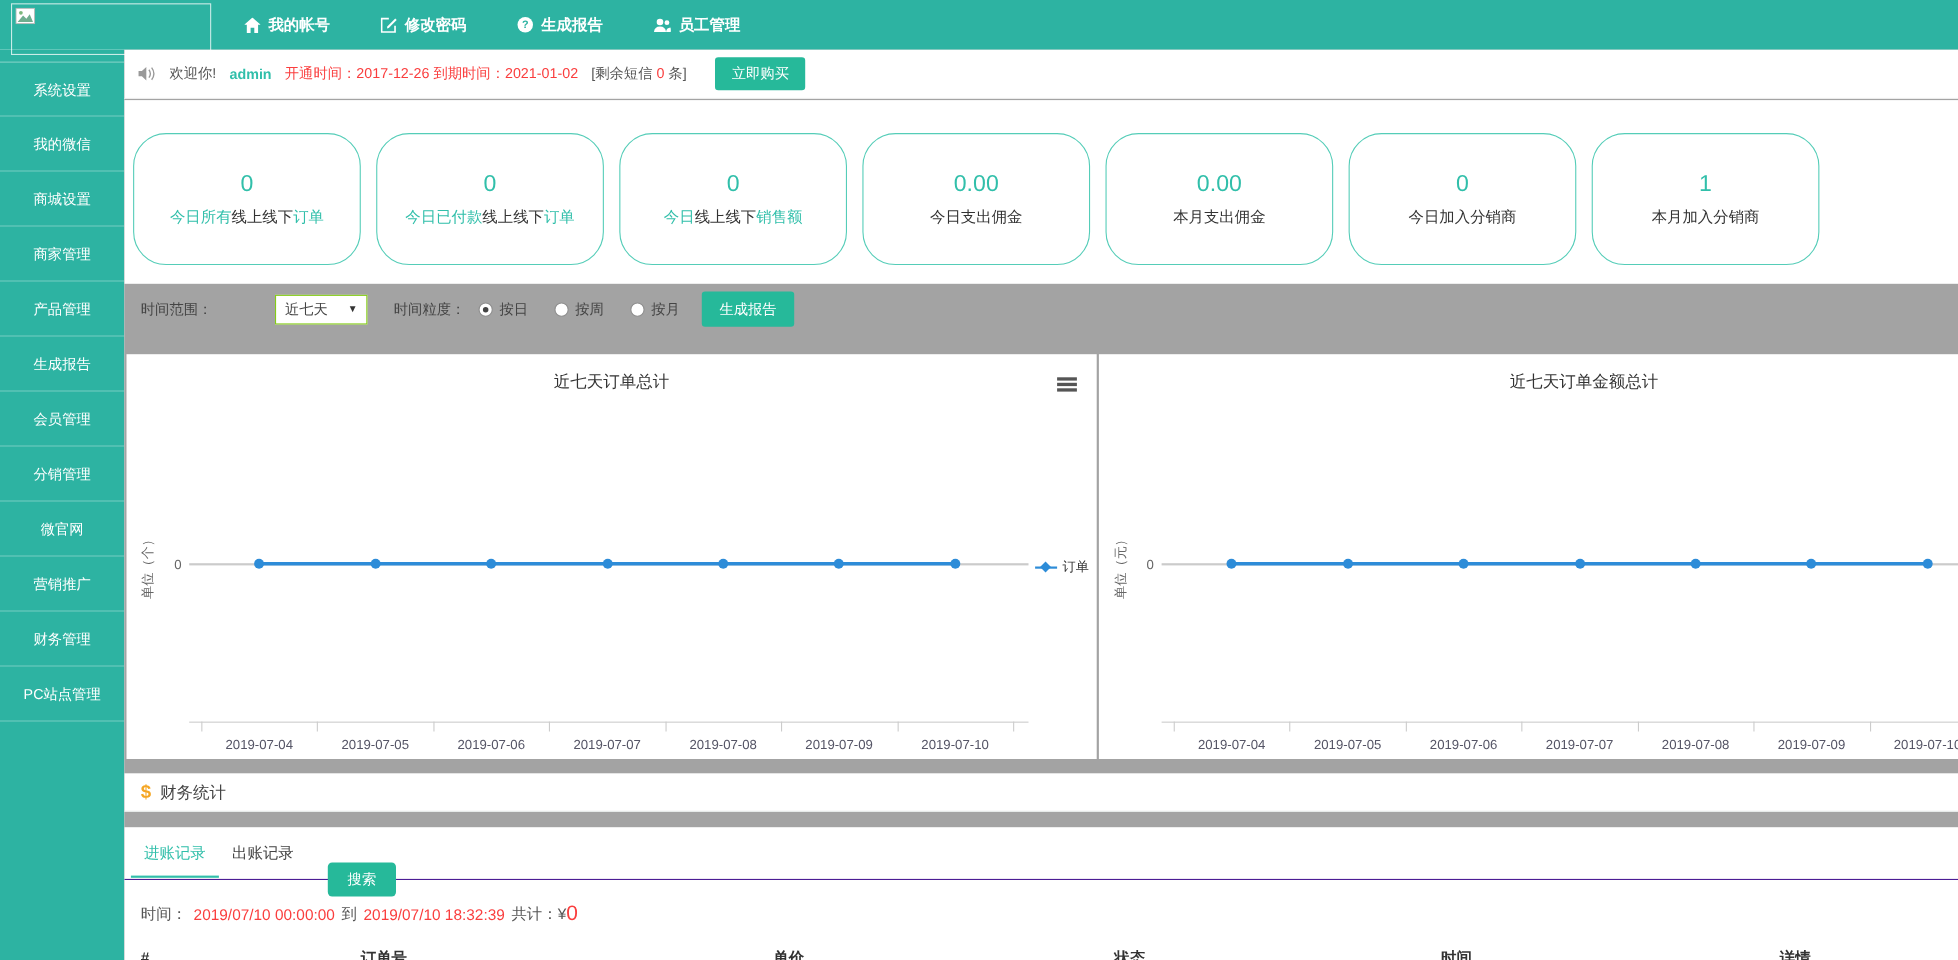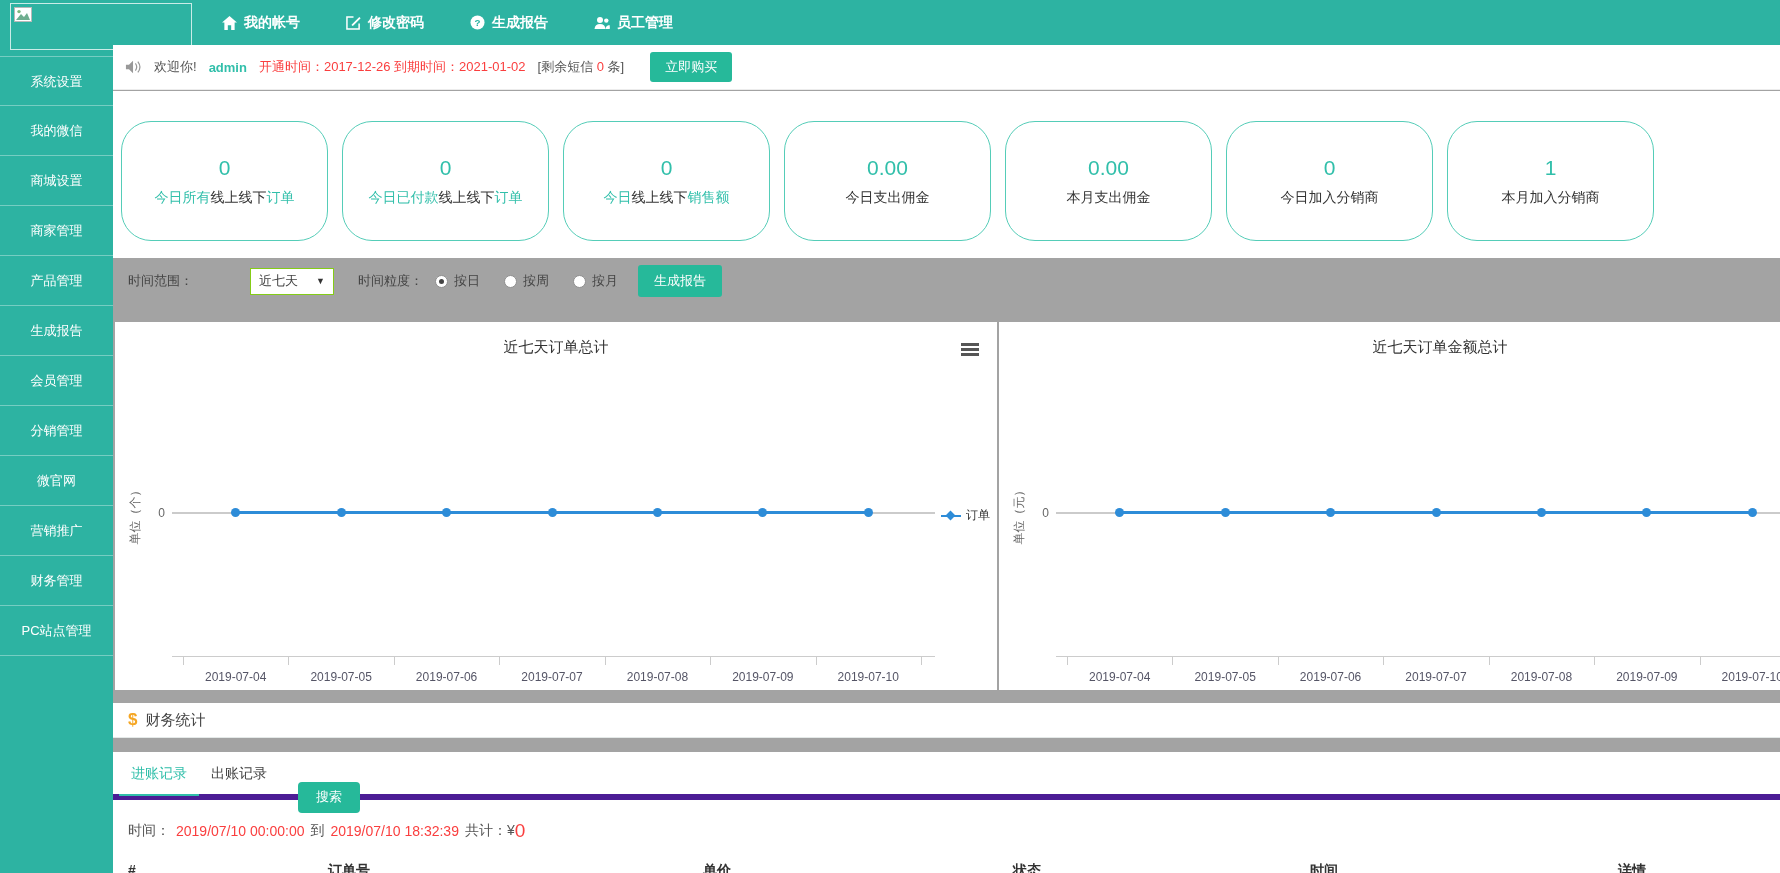--- a/index.html
+++ b/index.html
@@ -73,21 +73,21 @@
   .legend { position:absolute; left:826px; top:185px; display:flex; align-items:center; gap:5px; cursor:pointer; }
   .lmark { position:relative; width:20px; height:2px; background:var(--blue); }
   .lmark::after { content:""; position:absolute; left:6px; top:-3px; width:7px; height:7px; background:var(--blue); transform:rotate(45deg); }
   .lname { font-size:12px; color:#333; }
 
   
   .finance-bar { position:absolute; top:658px; left:0; right:0; height:35px; background:#fff; border-bottom:1px solid #e4e9e8; display:flex; align-items:center; padding-left:15px; gap:8px; }
   .dollar { color:#f5a623; font-weight:bold; font-size:17px; }
   .fin-title { font-size:15px; color:#444; }
   .bottom-block { position:absolute; top:707px; left:0; right:0; bottom:0; background:#fff; }
-  .tabs-row { position:relative; height:48px; border-bottom:6px solid #4c1d95; display:flex; align-items:center; padding-left:6px; }
+  .tabs-row { position:relative; height:48px; border-bottom:1px solid #4c1d95; display:flex; align-items:flex-start; padding-left:6px; }
   .tab { padding:0 12px; height:46px; line-height:46px; font-size:14px; color:#444; cursor:pointer; }
   .tab.active { color:var(--accent); border-bottom:2px solid var(--accent); }
   .date-group { display:flex; margin-left:70px; height:34px; }
   .addon { width:41px; background:#eee; border:1px solid #ccc; border-right:none; display:flex; align-items:center; justify-content:center; cursor:pointer; }
   .date-input { width:172px; border:1px solid #ccc; padding:0 10px; font-size:13px; color:#555; font-family:inherit; outline:none; }
   .search-btn { margin-left:19px; padding:0 18px; height:31px; align-self:center; border-radius:4px;margin-top:48px; }
   .time-row { display:flex; align-items:center; padding:20px 0 0 15px; font-size:14px; color:#555; }
   .time-row .red { color:var(--red); margin:0 6px; }
   .big0 { font-size:19px; color:var(--red); }
   .thead { position:absolute; top:110px; left:0; right:0; height:20px; }

